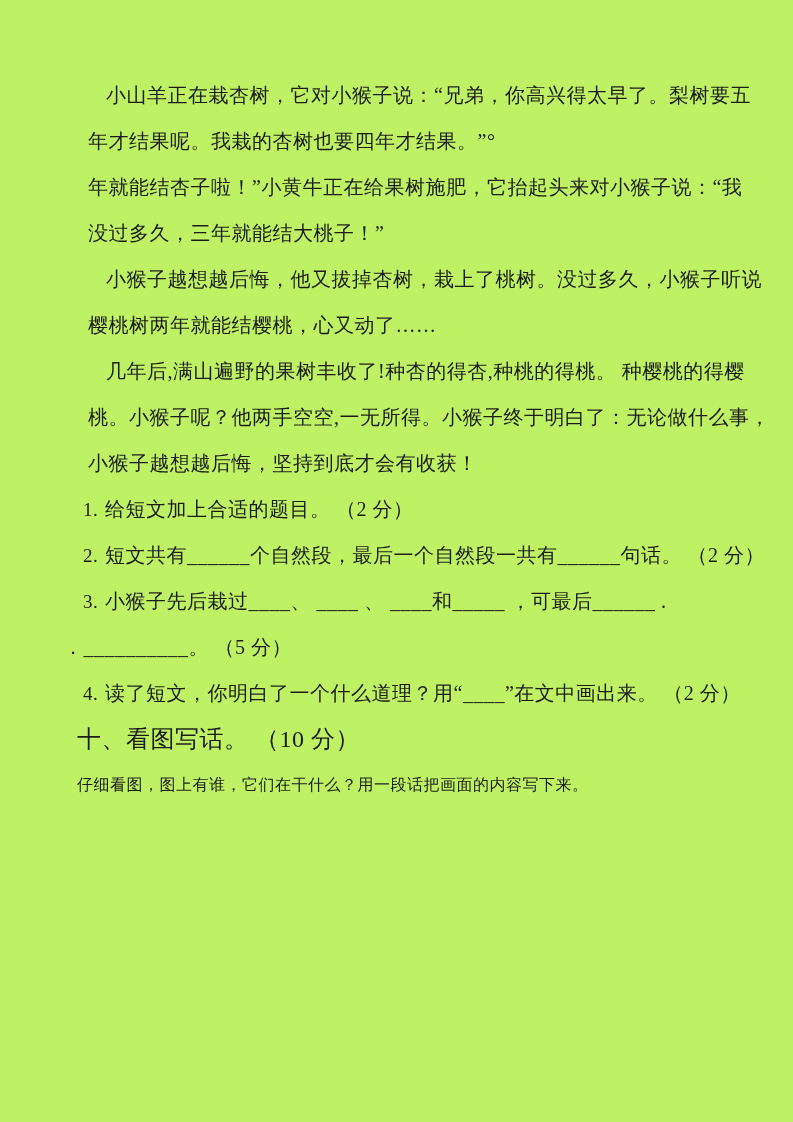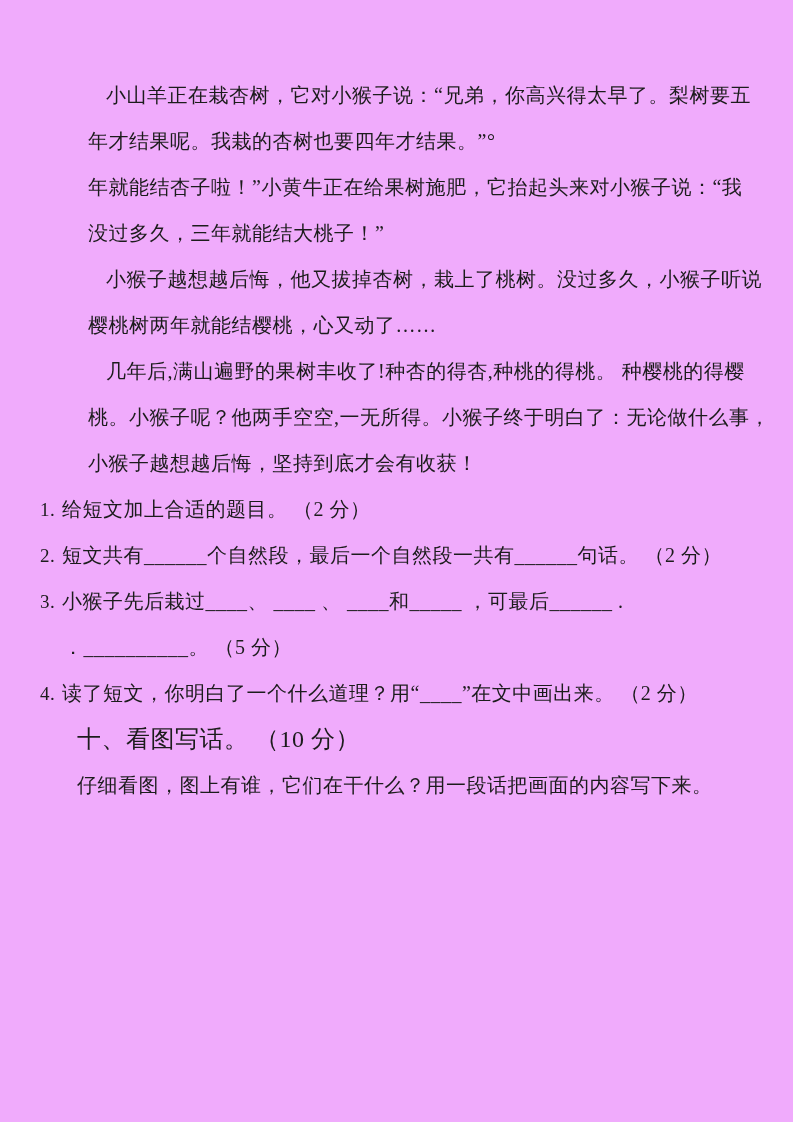--- a/index.html
+++ b/index.html
@@ -4,21 +4,21 @@
 <style>
   html, body {
     margin: 0;
     padding: 0;
     background: #ffffff;
   }
   .page {
     position: relative;
     width: 793px;
     height: 1122px;
-    background: #f0abfc;
+    background: #bef264;
     font-family: "Liberation Serif", "DejaVu Serif", serif;
     color: #1c1c1c;
     overflow: hidden;
     box-sizing: border-box;
     padding-top: 72px;
   }
   .line {
     height: 46px;
     line-height: 46px;
     font-size: 20px;
@@ -31,21 +31,21 @@
   }
   
   .passage .line.indent {
     padding-left: 106px;
   }
   .questions .q-line {
     height: 46px;
     line-height: 46px;
     font-size: 20px;
     white-space: nowrap;
-    padding-left: 40px;
+    padding-left: 83px;
     letter-spacing: 0.5px;
   }
   .q-num {
     display: inline-block;
     width: 22px;
     font-size: 19px;
   }
   .q-cont {
     padding-left: 63px !important;
   }
@@ -53,21 +53,21 @@
     height: 46px;
     line-height: 46px;
     font-size: 24px;
     white-space: nowrap;
     padding-left: 77px;
     letter-spacing: 0.5px;
   }
   .instruction-line {
     height: 46px;
     line-height: 46px;
-    font-size: 20px;
+    font-size: 16px;
     white-space: nowrap;
     padding-left: 77px;
     letter-spacing: 0.5px;
   }
 </style>
 </head>
 <body>
 
 <div class="page">
 

